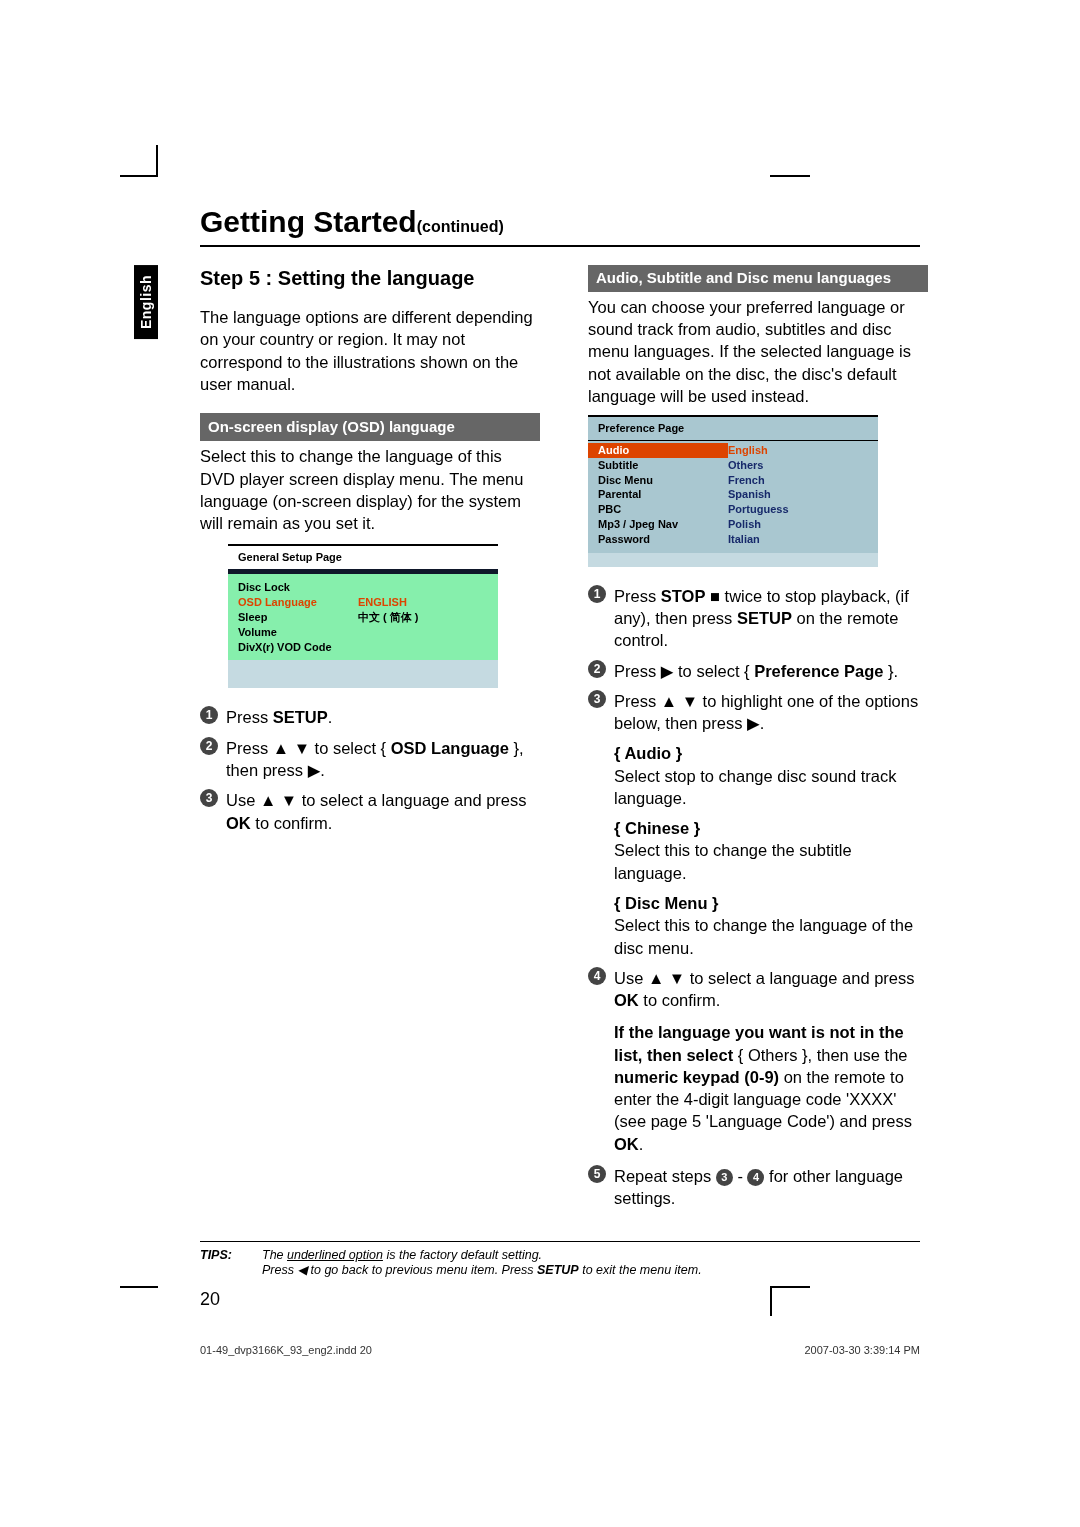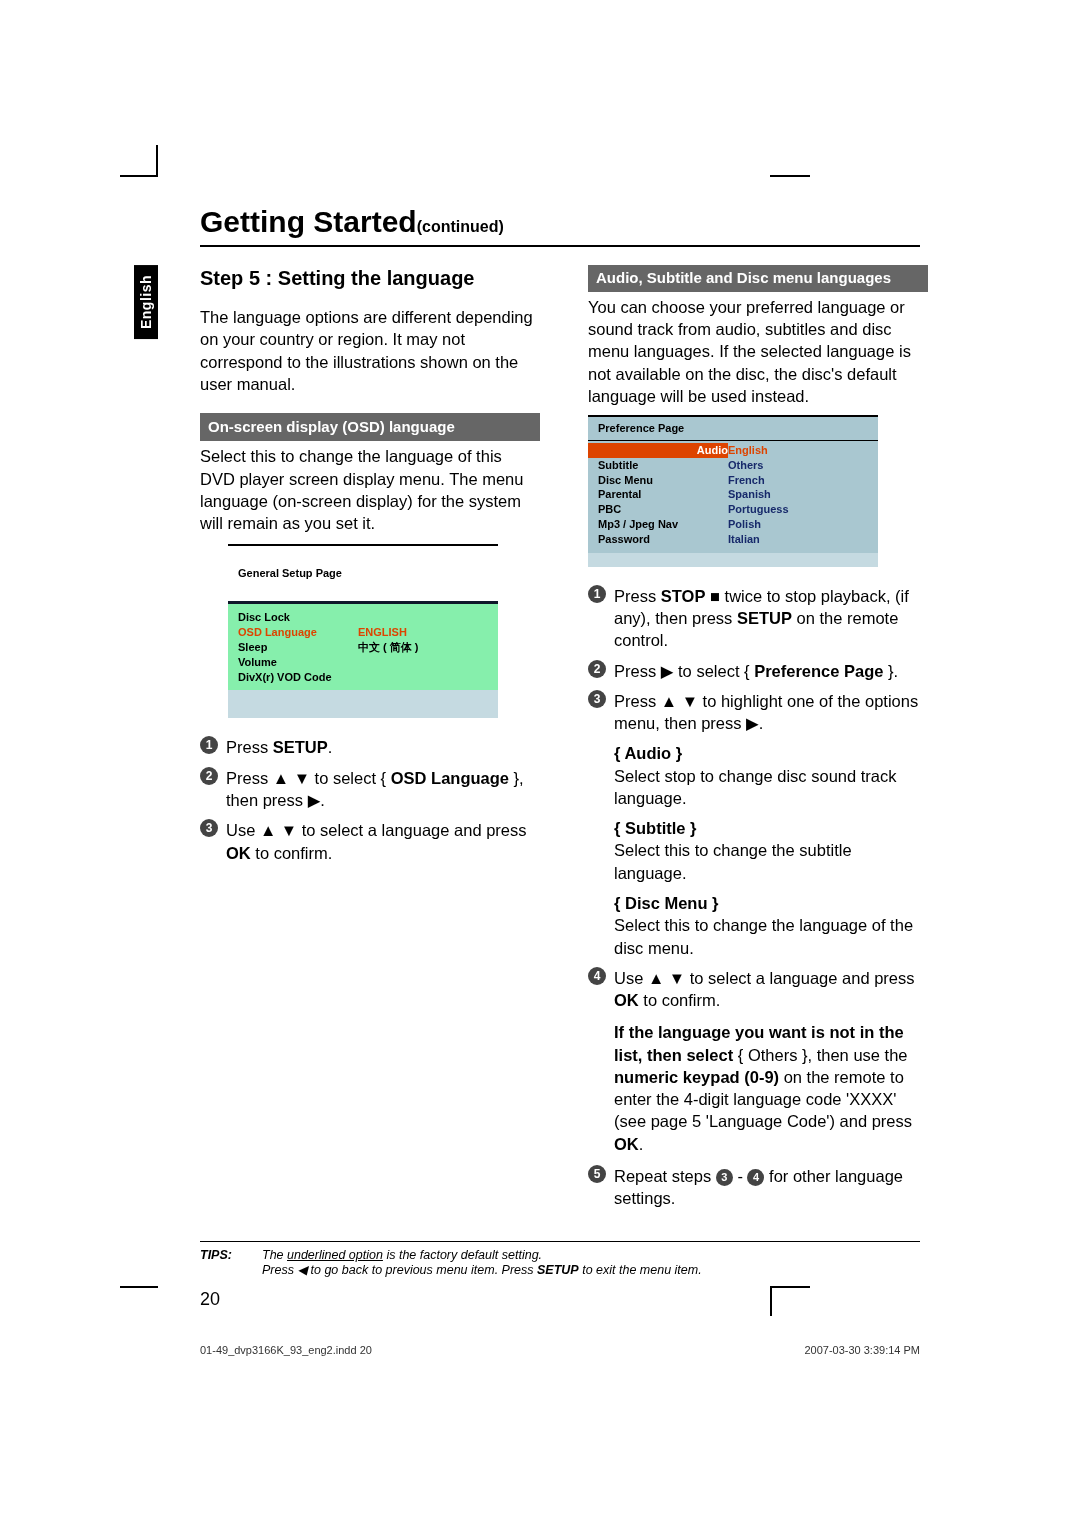--- a/index.html
+++ b/index.html
@@ -36,35 +36,35 @@
   .col { width: 340px; font-size:16.5px; line-height:1.35; }
   .step-head { font-size:20px; font-weight:bold; margin-bottom:14px; }
   .bar-head {
     background:#666; color:#fff; font-weight:bold; font-size:15px;
     padding:4px 8px; margin-bottom:4px;
   }
   .bar-head.tall { line-height:1.25; }
   .osd-box {
     margin: 10px 0 18px 28px; width: 270px; font-size:11px; font-weight:bold;
   }
-  .osd-title-bar { border-top:2px solid #000; border-bottom:3px solid #0f172a; padding:20px 10px; }
+  .osd-title-bar { border-top:2px solid #000; border-bottom:5px solid #0f172a; padding:4px 10px; }
   .osd-body { background:#86efac; padding:6px 10px 6px 10px; }
   .osd-body .row { display:flex; }
   .osd-body .row .c1 { width:120px; }
   .osd-body .hl { color:#d40; }
   .osd-tail { height:28px; background:#c5dae1; }
   .pref-box {
     margin: 8px 0 18px 0; width: 290px; font-size:11px; font-weight:bold;
   }
   .pref-title-bar { border-top:2px solid #000; border-bottom:1px solid #000; background:#a9c7d0; padding:4px 10px; }
   .pref-body { background:#a9c7d0; padding:2px 10px 6px 10px; }
   .pref-body .row { display:flex; }
   .pref-body .row .c1 { width:130px; }
   .pref-body .hlrow { color:#d40; }
-  .pref-body .hlrow .c1.on { background:#d40; color:#fff; margin-left:-10px; padding-left:10px; width:140px;text-align:right; }
+  .pref-body .hlrow .c1.on { background:#d40; color:#fff; margin-left:-10px; padding-left:10px; width:140px; }
   .pref-body .c2 { color:#172a6b; font-weight:bold; }
   .pref-body .c2.eng { color:#d40; }
   .pref-tail { height:14px; background:#c5dae1; }
   .num-item { display:flex; gap:8px; margin-bottom:8px; }
   .num { display:inline-block; width:18px; height:18px; border-radius:50%; background:#444; color:#fff; text-align:center; font-size:12px; line-height:18px; flex-shrink:0; font-family:sans-serif; font-weight:bold; }
   .sm-num { display:inline-block; width:17px; height:17px; border-radius:50%; background:#444; color:#fff; text-align:center; font-size:11px; line-height:17px; font-family:sans-serif; font-weight:bold; vertical-align:middle; }
   .opt-block { margin:8px 0 8px 26px; }
   .opt-label { font-weight:bold; }
   .note-box { margin-top:10px; }
   .tips-row { margin-left:60px; margin-top:24px; border-top:1px solid #000; padding-top:6px; font-size:12.5px; font-style:italic; width:720px;}
@@ -183,29 +183,29 @@
       <div class="num-item">
         <span class="num">1</span>
         <span><span>Press </span><b>STOP</b><span>  ■  twice to stop playback, (if any), then press </span><b>SETUP</b><span> on the remote control.</span></span>
       </div>
       <div class="num-item">
         <span class="num">2</span>
         <span><span>Press ▶ to select { </span><b>Preference Page</b><span> }.</span></span>
       </div>
       <div class="num-item">
         <span class="num">3</span>
-        <span>Press ▲ ▼ to highlight one of the options menu, then press ▶.</span>
+        <span>Press ▲ ▼ to highlight one of the options below, then press ▶.</span>
       </div>
 
       <div class="opt-block">
         <div class="opt-label">{ Audio }</div>
         <div>Select stop to change disc sound track language.</div>
       </div>
       <div class="opt-block">
-        <div class="opt-label">{ Subtitle }</div>
+        <div class="opt-label">{ Chinese }</div>
         <div>Select this to change the subtitle language.</div>
       </div>
       <div class="opt-block">
         <div class="opt-label">{ Disc Menu }</div>
         <div>Select this to change the language of the disc menu.</div>
       </div>
 
       <div class="num-item">
         <span class="num">4</span>
         <span><span>Use ▲ ▼ to select a language and press </span><b>OK</b><span> to confirm.</span></span>

